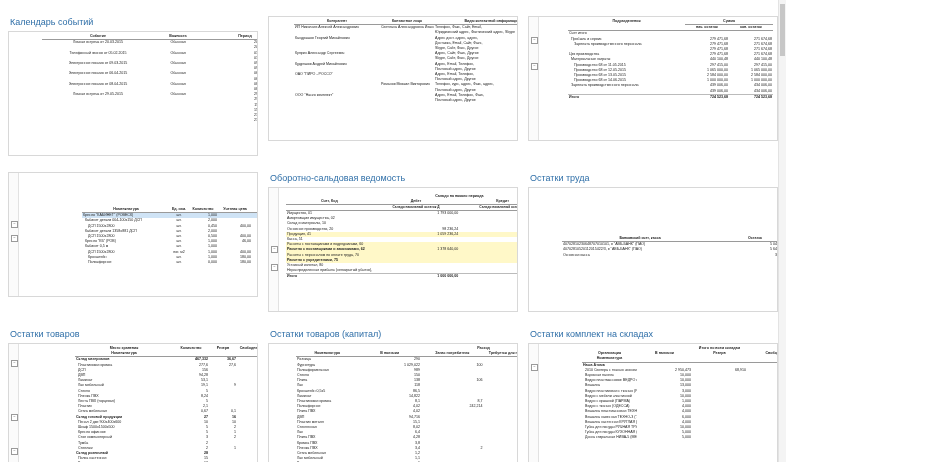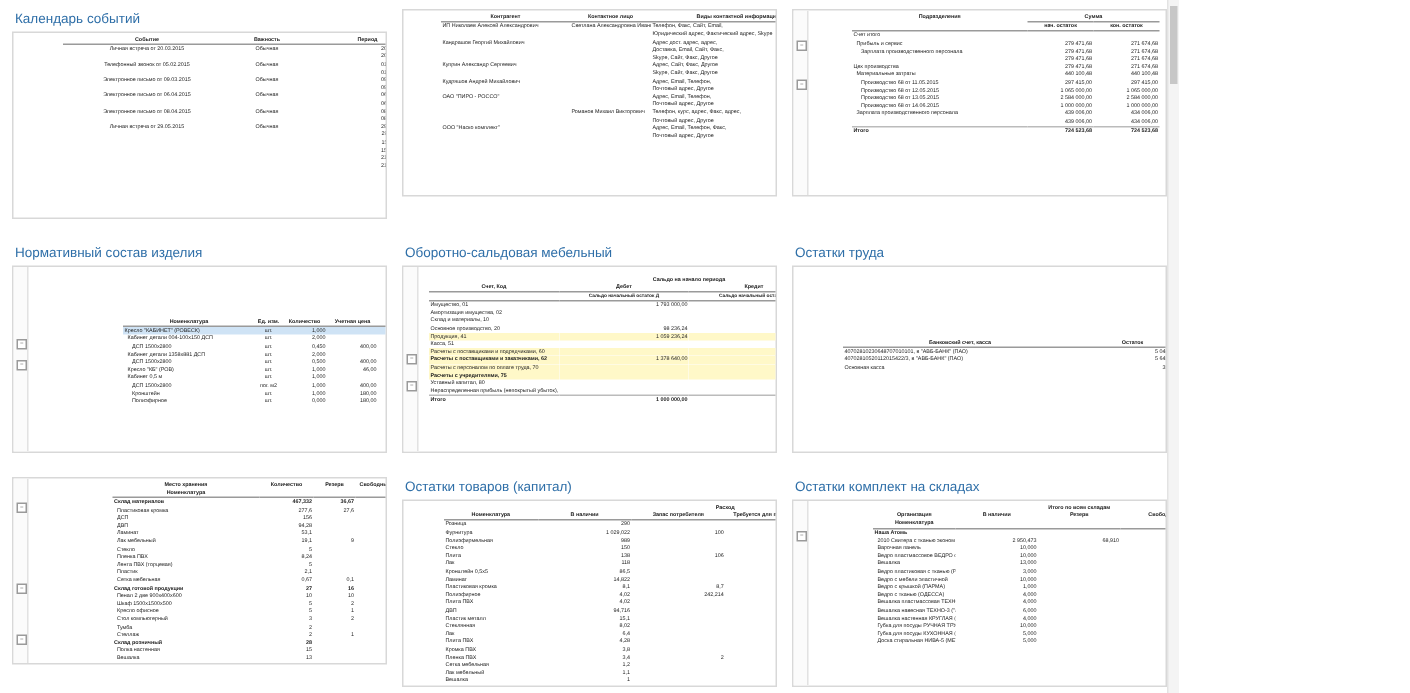--- a/index.html
+++ b/index.html
@@ -8,21 +8,21 @@
     background:#ffffff;
     font-family:"Liberation Sans", sans-serif;
     font-size:5px;
     color:#222;
     overflow:hidden;
   }
   #board{
     position:relative;
     width:786px;height:462px;
     box-sizing:border-box;
-    padding:6px 8px;
+    padding:16px 8px;
   }
   .grid{
     display:grid;
     grid-template-columns:repeat(3, 1fr);
     grid-template-rows:repeat(3, 148px);
     column-gap:10px;
     row-gap:8px;
   }
   .panel{
     position:relative;
@@ -307,21 +307,20 @@
                   <td class="r">724 523,68</td>
                   <td class="r">724 523,68</td>
                 </tr>
           </tbody>
             </table>
         </div>
       </div>
     </div>
 
     <div class="panel">
-      <div class="panel-title">Нормативный состав изделия</div>
       <div class="panel-body">
         <div class="tree">
           <div class="plus" style="top:48px">−</div>
           <div class="plus" style="top:62px">−</div>
         </div>
         <div class="inner" style="padding-top:34px;">
           <table class="rep" style="width:200px;margin-left:62px;">
             <tbody>
                 <tr class="hdr">
               <td style="width:86px">Номенклатура</td>
@@ -400,21 +399,21 @@
                   <td class="r">180,00</td>
                   <td class="r">480,00</td>
                 </tr>
           </tbody>
             </table>
         </div>
       </div>
     </div>
 
     <div class="panel">
-      <div class="panel-title">Оборотно-сальдовая мебельный</div>
+      <div class="panel-title">Оборотно-сальдовая ведомость</div>
       <div class="panel-body">
         <div class="tree">
           <div class="plus" style="top:58px">−</div>
           <div class="plus" style="top:76px">−</div>
         </div>
         <div class="inner" style="padding-top:6px;">
           <table class="rep" style="width:260px;margin-left:6px;">
             <tbody>
                 <tr>
               <td></td>
@@ -523,20 +522,21 @@
                   <td>Основная касса</td>
                   <td class="r">35 998,25</td>
                 </tr>
           </tbody>
             </table>
         </div>
       </div>
     </div>
 
     <div class="panel">
+      <div class="panel-title">Остатки товаров</div>
       <div class="panel-body">
         <div class="tree">
           <div class="plus" style="top:16px">−</div>
           <div class="plus" style="top:70px">−</div>
           <div class="plus" style="top:104px">−</div>
         </div>
         <div class="inner">
           <table class="rep" style="width:195px;margin-left:55px;">
             <tbody>
                 <tr class="hdr">

